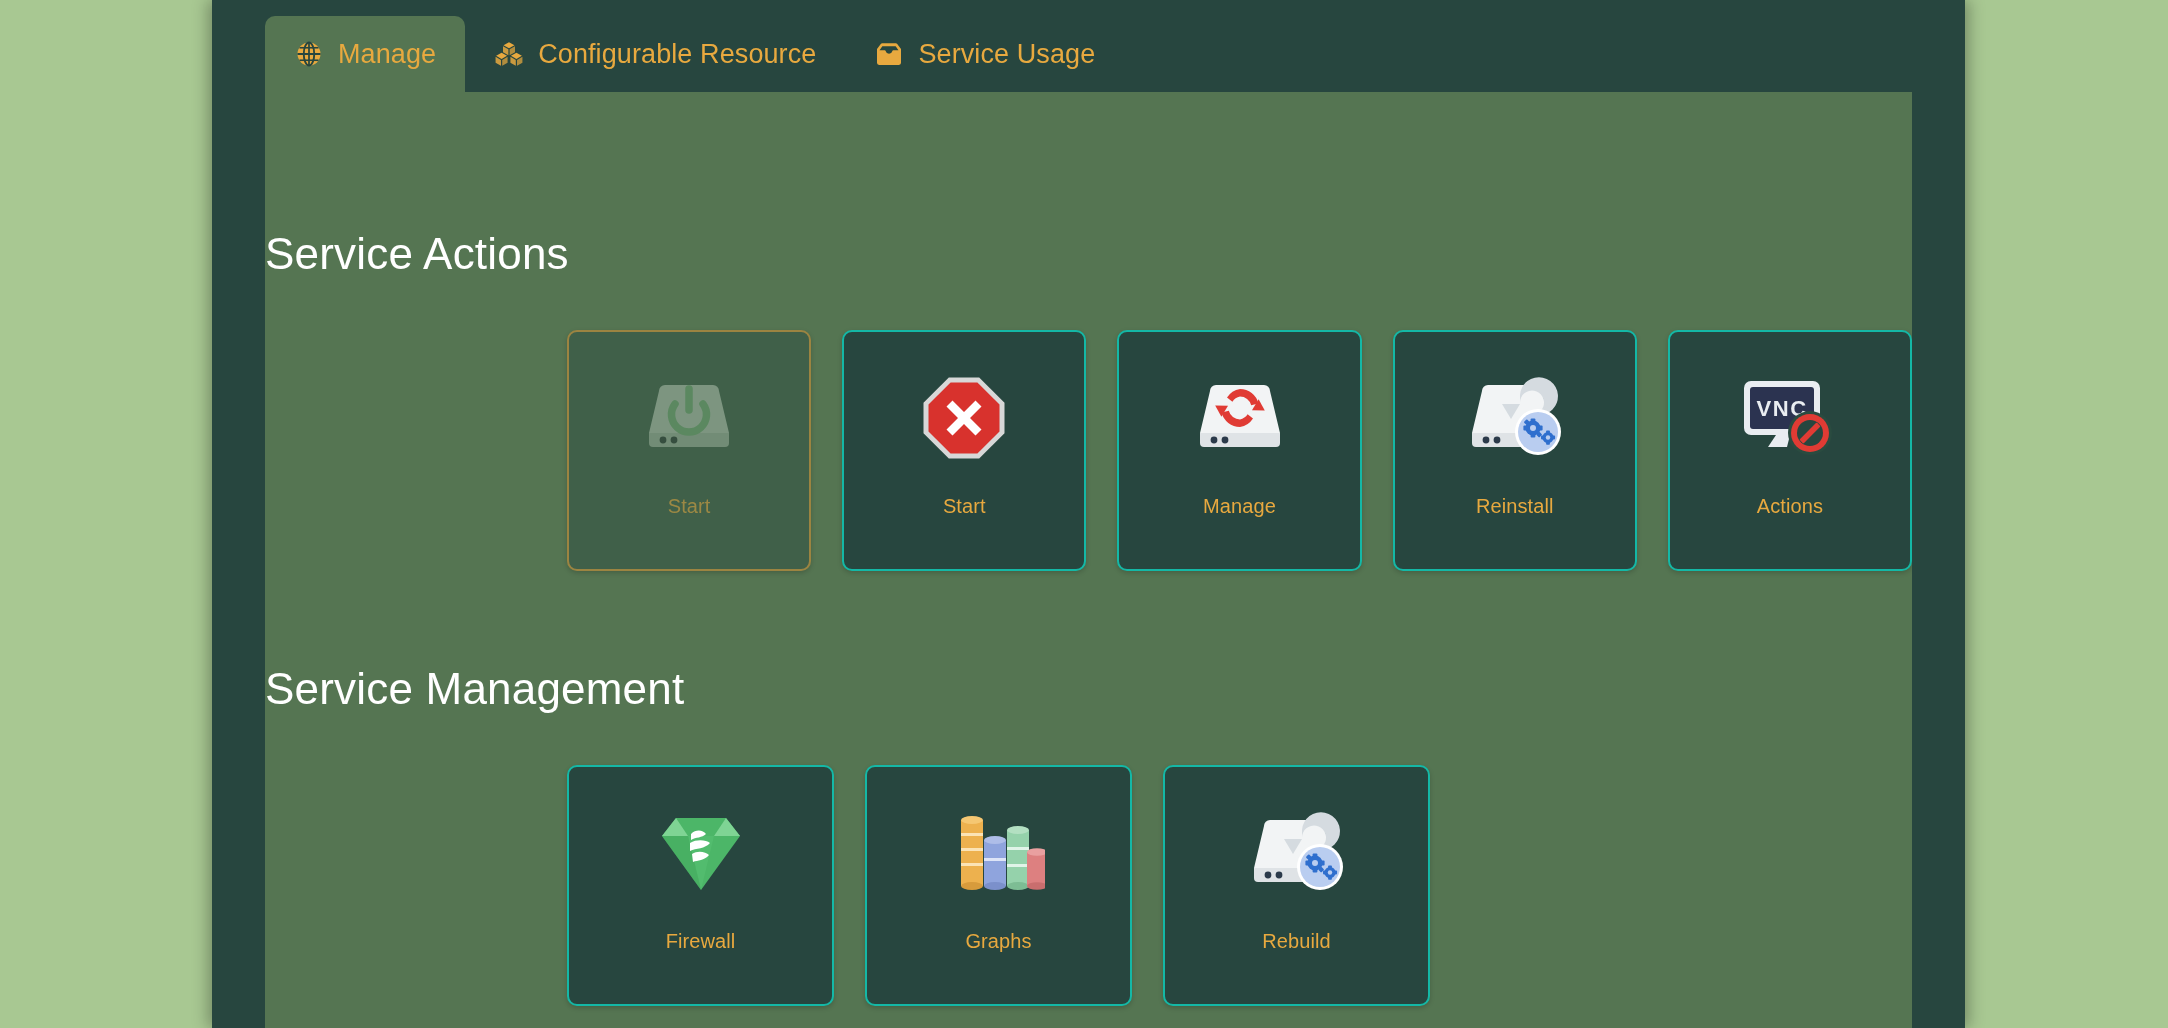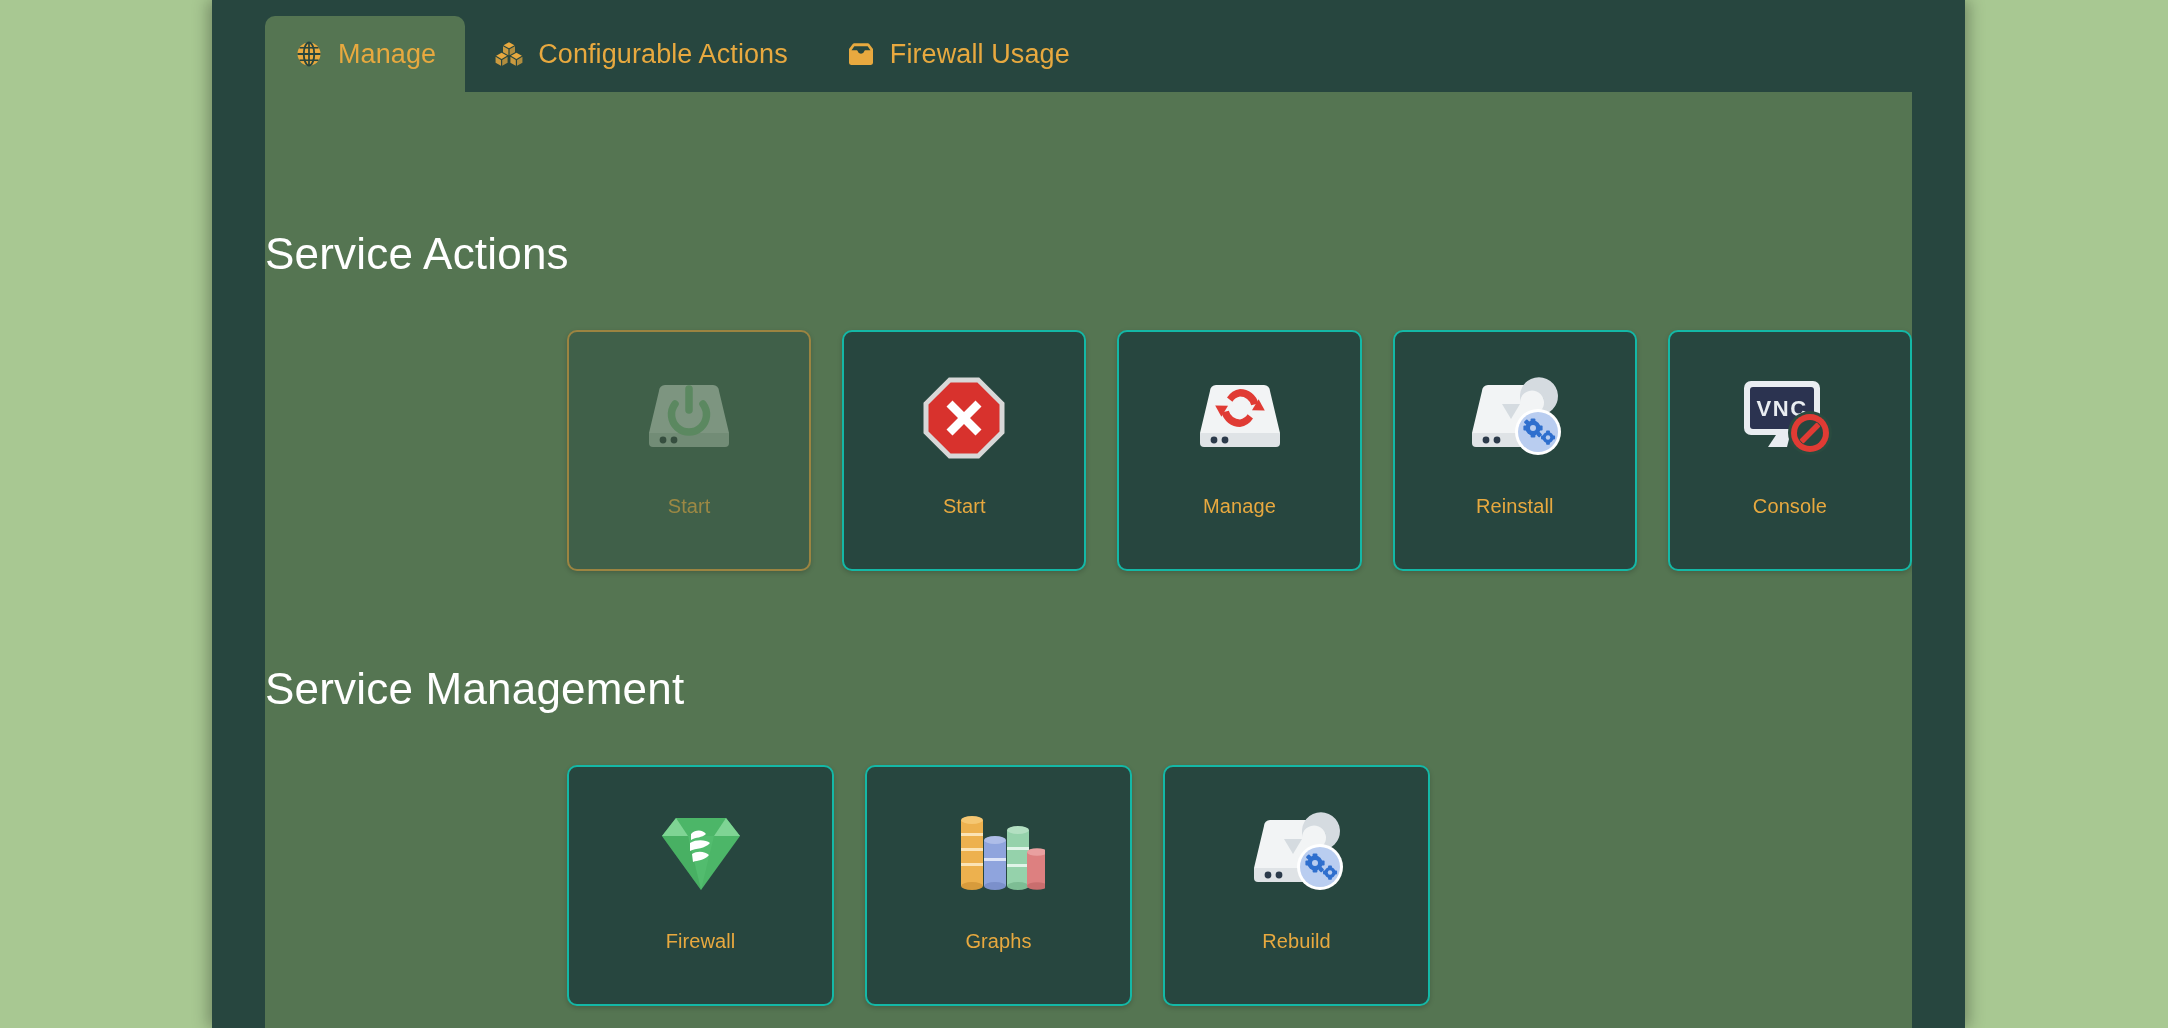--- a/index.html
+++ b/index.html
@@ -183,31 +183,31 @@
             <path d="M10.2 5.2 L16.3 8.7 L16.3 15.4 L10.2 11.9 Z" opacity="0.85"></path>
             <path d="M23.8 5.2 L23.8 11.9 L17.7 15.4 L17.7 8.7 Z" opacity="0.72"></path>
             <path d="M8.6 12.6 L14.8 16.1 L8.6 19.6 L2.4 16.1 Z"></path>
             <path d="M1.8 17.2 L7.9 20.7 L7.9 27.4 L1.8 23.9 Z" opacity="0.85"></path>
             <path d="M15.4 17.2 L15.4 23.9 L9.3 27.4 L9.3 20.7 Z" opacity="0.72"></path>
             <path d="M25.4 12.6 L31.6 16.1 L25.4 19.6 L19.2 16.1 Z"></path>
             <path d="M18.6 17.2 L24.7 20.7 L24.7 27.4 L18.6 23.9 Z" opacity="0.85"></path>
             <path d="M32.2 17.2 L32.2 23.9 L26.1 27.4 L26.1 20.7 Z" opacity="0.72"></path>
           </svg>
         </span>
-        <span class="tab-label">Configurable Actions</span>
+        <span class="tab-label">Configurable Resource</span>
       </div>
 
       <div class="tab">
         <span class="tab-icon">
           <svg width="32" height="26" viewBox="0 0 32 26" fill="#e8a93f">
             <path d="M3.2 7.6 L7.2 2.2 A2 2 0 0 1 8.8 1.4 L23.2 1.4 A2 2 0 0 1 24.8 2.2 L28.8 7.6 L28.8 22.4 A2.2 2.2 0 0 1 26.6 24.6 L5.4 24.6 A2.2 2.2 0 0 1 3.2 22.4 Z
                      M8.9 4.6 L5.9 9.0 L11.4 9.0 A1 1 0 0 1 12.4 9.9 A3.7 3.7 0 0 0 19.6 9.9 A1 1 0 0 1 20.6 9.0 L26.1 9.0 L23.1 4.6 Z"></path>
           </svg>
         </span>
-        <span class="tab-label">Firewall Usage</span>
+        <span class="tab-label">Service Usage</span>
       </div>
 
     </div>
 
     <div class="content">
 
       <h2 class="section-title" id="title-actions">Service Actions</h2>
 
       <div class="card-row">
 
@@ -294,21 +294,21 @@
               <rect x="4" y="6" width="76" height="54" rx="7" fill="#e9edf1"></rect>
               <rect x="10" y="12" width="64" height="42" rx="3" fill="#2b3350"></rect>
               <text x="42" y="41" font-family="'Liberation Sans', sans-serif" font-size="22" font-weight="bold" fill="#e9edf1" text-anchor="middle" letter-spacing="1.6">VNC</text>
               <path d="M36 60 L50 60 L47 72 L28 72 Z" fill="#e9edf1"></path>
               <circle cx="70" cy="58" r="22" fill="#2a4b40"></circle>
               <circle cx="70" cy="58" r="19" fill="#e03b34"></circle>
               <circle cx="70" cy="58" r="13" fill="#27463f"></circle>
               <rect x="57.8" y="55.2" width="24.4" height="5.6" rx="1" transform="rotate(-45 70 58)" fill="#e03b34"></rect>
             </svg>
           </div>
-          <div class="card-label">Console</div>
+          <div class="card-label">Actions</div>
         </div>
 
       </div>
 
       <h2 class="section-title" id="title-management">Service Management</h2>
 
       <div class="card-row">
 
         <div class="card">
           <div class="card-icon">

